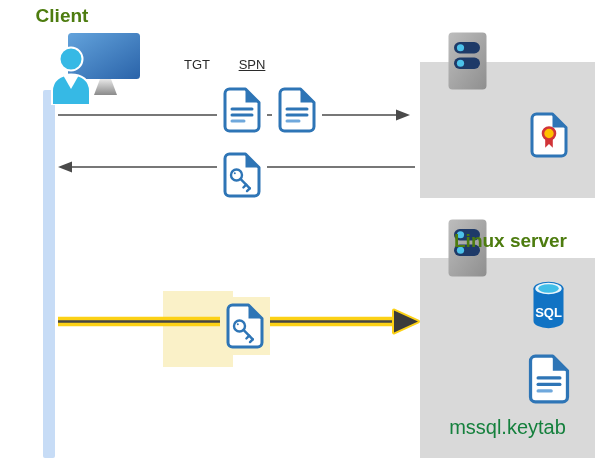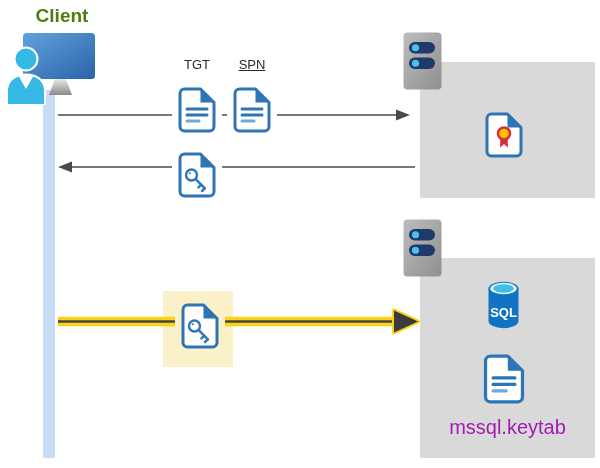--- a/index.html
+++ b/index.html
@@ -10,21 +10,21 @@
   .vline{left:43px;top:90px;width:12px;height:368px;background:#C7DCF6;z-index:1;border-radius:2px;}
   
   .graybox{background:#D9D9D9;z-index:0;}
   .box-dc{left:420px;top:62px;width:175px;height:136px;}
   .box-linux{left:420px;top:258px;width:175px;height:200px;}
   
   .highlight{left:163px;top:291px;width:70px;height:76px;background:#FAF1C8;z-index:1;}
   
   .arrows{left:0;top:0;z-index:2;pointer-events:none;}
   
-  .icon{z-index:3;line-height:0;}
+  .icon{z-index:3;line-height:0;margin-left:45px;}
   .doc{background:#ffffff;padding:6px;}
   .doc.on-highlight{background:#FAF1C8;}
   .doc-tgt{left:172px;top:81px;}
   .doc-spn{left:227px;top:81px;}
   .doc-key1{left:172px;top:146px;}
   .doc-key2{left:175px;top:297px;}
   .doc-cert{left:485px;top:112px;}
   .doc-keytab{left:483px;top:354px;}
   .srv-dc{left:402px;top:31px;}
   .srv-linux{left:402px;top:218px;}
@@ -32,21 +32,21 @@
   .sql-icon{left:487px;top:281px;}
   
   .lbl{z-index:4;color:#4d7c0f;}
   .title{font-weight:bold;font-size:19px;line-height:22px;}
   .lbl-client{left:20px;top:5px;width:84px;text-align:center;}
   .lbl-dc{left:454px;top:5px;width:118px;}
   .lbl-linux{left:454px;top:230px;width:140px;}
   .ticket-lbl{font-size:13px;color:#2B2B2B;width:44px;text-align:center;top:57px;}
   .lbl-tgt{left:175px;}
   .lbl-spn{left:230px;text-decoration:underline;}
-  .lbl-keytab{left:420px;top:416px;width:175px;text-align:center;font-size:20px;color:#a21caf;}
+  .lbl-keytab{left:420px;top:416px;width:175px;text-align:center;font-size:20px;color:#15803d;}
 </style>
 </head>
 <body>
 
 <div class="canvas">
 
   <svg width="0" height="0" style="position:absolute" aria-hidden="true">
     <defs>
       <linearGradient id="gMon" x1="0" y1="0" x2="1" y2="1">
         <stop offset="0" stop-color="#63A3DC"></stop>
@@ -173,17 +173,18 @@
     <svg width="33" height="48" viewBox="0 0 33 48">
       <path d="M1.5 7.5 V40 A15 7.2 0 0 0 31.5 40 V7.5 Z" fill="#1173C4"></path>
       <ellipse cx="16.5" cy="7.5" rx="15" ry="6.8" fill="#1173C4"></ellipse>
       <ellipse cx="16.5" cy="7.5" rx="13.2" ry="5.7" fill="#E9F5FB"></ellipse>
       <ellipse cx="16.5" cy="7.5" rx="10.3" ry="4.2" fill="#41BEE8"></ellipse>
       <text x="16.5" y="36" text-anchor="middle" font-family="Liberation Sans, sans-serif" font-size="13" font-weight="bold" fill="#ffffff">SQL</text>
     </svg>
   </div>
 
   <div class="abs lbl title lbl-client">Client</div>
+  <div class="abs lbl title lbl-linux">Linux server</div>
   <div class="abs lbl ticket-lbl lbl-tgt">TGT</div>
   <div class="abs lbl ticket-lbl lbl-spn">SPN</div>
   <div class="abs lbl lbl-keytab">mssql.keytab</div>
 
 </div>
 
 </body></html>

